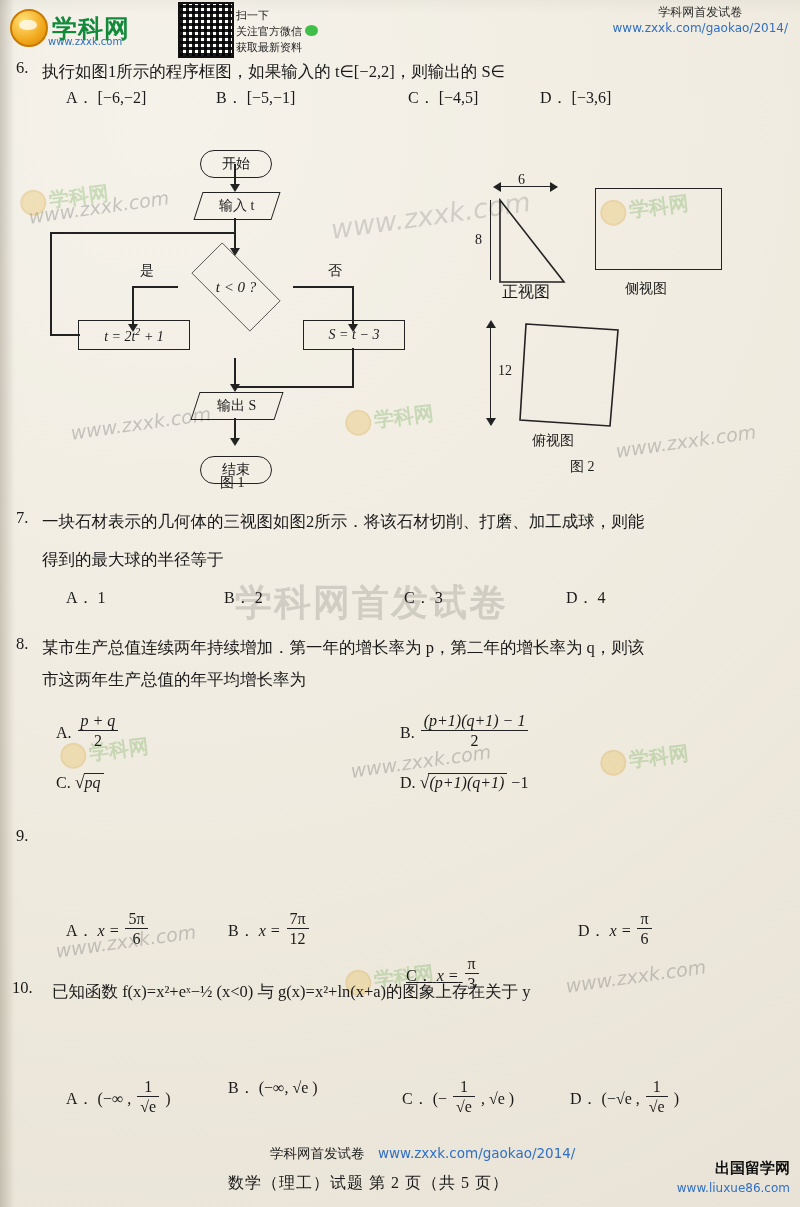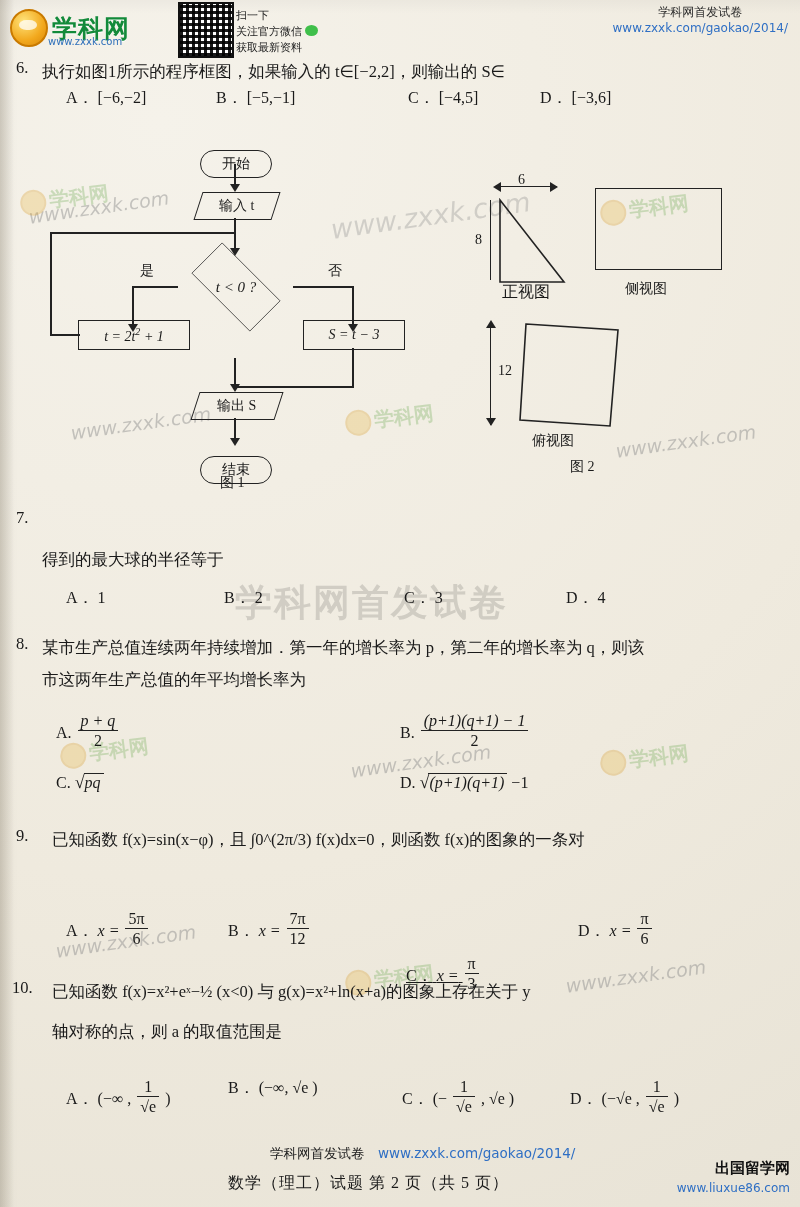--- a/index.html
+++ b/index.html
@@ -291,20 +291,21 @@
     <div style="position:absolute;left:28px;top:193px;font-size:14px;">12</div>
 
     <svg style="position:absolute;left:48px;top:152px;" width="110" height="108">
       <polygon points="8,2 100,8 92,104 2,98" fill="none" stroke="#222" stroke-width="1.6"></polygon>
     </svg>
     <div style="position:absolute;left:62px;top:262px;font-size:14px;">俯视图</div>
     <div style="position:absolute;left:100px;top:288px;font-size:14px;">图 2</div>
   </div>
 
   <div class="qn" style="left:16px;top:508px;">7.</div>
+  <div class="q" style="left:42px;top:508px;width:730px;">一块石材表示的几何体的三视图如图2所示．将该石材切削、打磨、加工成球，则能</div>
   <div class="q" style="left:42px;top:546px;width:730px;">得到的最大球的半径等于</div>
   <div class="opt" style="left:66px;top:588px;"><span>A．</span> <span>1</span></div>
   <div class="opt" style="left:224px;top:588px;"><span>B．</span> <span>2</span></div>
   <div class="opt" style="left:404px;top:588px;"><span>C．</span> <span>3</span></div>
   <div class="opt" style="left:566px;top:588px;"><span>D．</span> <span>4</span></div>
 
   <div class="qn" style="left:16px;top:634px;">8.</div>
   <div class="q" style="left:42px;top:666px;width:730px;">市这两年生产总值的年平均增长率为</div>
   <div class="q" style="left:42px;top:634px;width:730px;">某市生产总值连续两年持续增加．第一年的增长率为 p，第二年的增长率为 q，则该</div>
 
@@ -326,42 +327,40 @@
     <span>C.</span>
     <span class="radic">√</span><span class="sqrt mi">pq</span>
   </div>
   <div class="opt" style="left:400px;top:772px;">
     <span>D.</span>
     <span class="radic">√</span><span class="sqrt mi">(p+1)(q+1)</span>
     <span>−1</span>
   </div>
 
   <div class="qn" style="left:16px;top:826px;">9.</div>
-  <div class="q" style="left:52px;top:826px;width:730px;">已知函数 f(x)=sin(x−φ)，且 ∫0^(2π/3) f(x)dx=0，则函数 f(x)的图象的一条对</div>
 
   <div class="opt" style="left:66px;top:910px;">
     <span>A．</span> <span class="mi">x =</span>
     <span class="frac"><span class="n">5π</span><span class="d">6</span></span>
   </div>
   <div class="opt" style="left:228px;top:910px;">
     <span>B．</span> <span class="mi">x =</span>
     <span class="frac"><span class="n">7π</span><span class="d">12</span></span>
   </div>
   <div class="opt" style="left:406px;top:955px;text-decoration:underline;">
     <span>C．</span> <span class="mi">x =</span>
     <span class="frac"><span class="n">π</span><span class="d">3</span></span>
   </div>
   <div class="opt" style="left:578px;top:910px;">
     <span>D．</span> <span class="mi">x =</span>
     <span class="frac"><span class="n">π</span><span class="d">6</span></span>
   </div>
 
   <div class="qn" style="left:12px;top:978px;">10.</div>
   <div class="q" style="left:52px;top:978px;width:740px;">已知函数 f(x)=x²+eˣ−½ (x&lt;0) 与 g(x)=x²+ln(x+a)的图象上存在关于 y</div>
-  <div class="q" style="left:52px;top:1018px;width:740px;">轴对称的点，则 a 的取值范围是</div>
 
   <div class="opt" style="left:66px;top:1078px;">
     <span>A．</span> <span>(−∞ ,</span>
     <span class="frac"><span class="n">1</span><span class="d">√e</span></span>
     <span>)</span>
   </div>
   <div class="opt" style="left:228px;top:1078px;">
     <span>B．</span> <span>(−∞, √e )</span>
   </div>
   <div class="opt" style="left:402px;top:1078px;">

